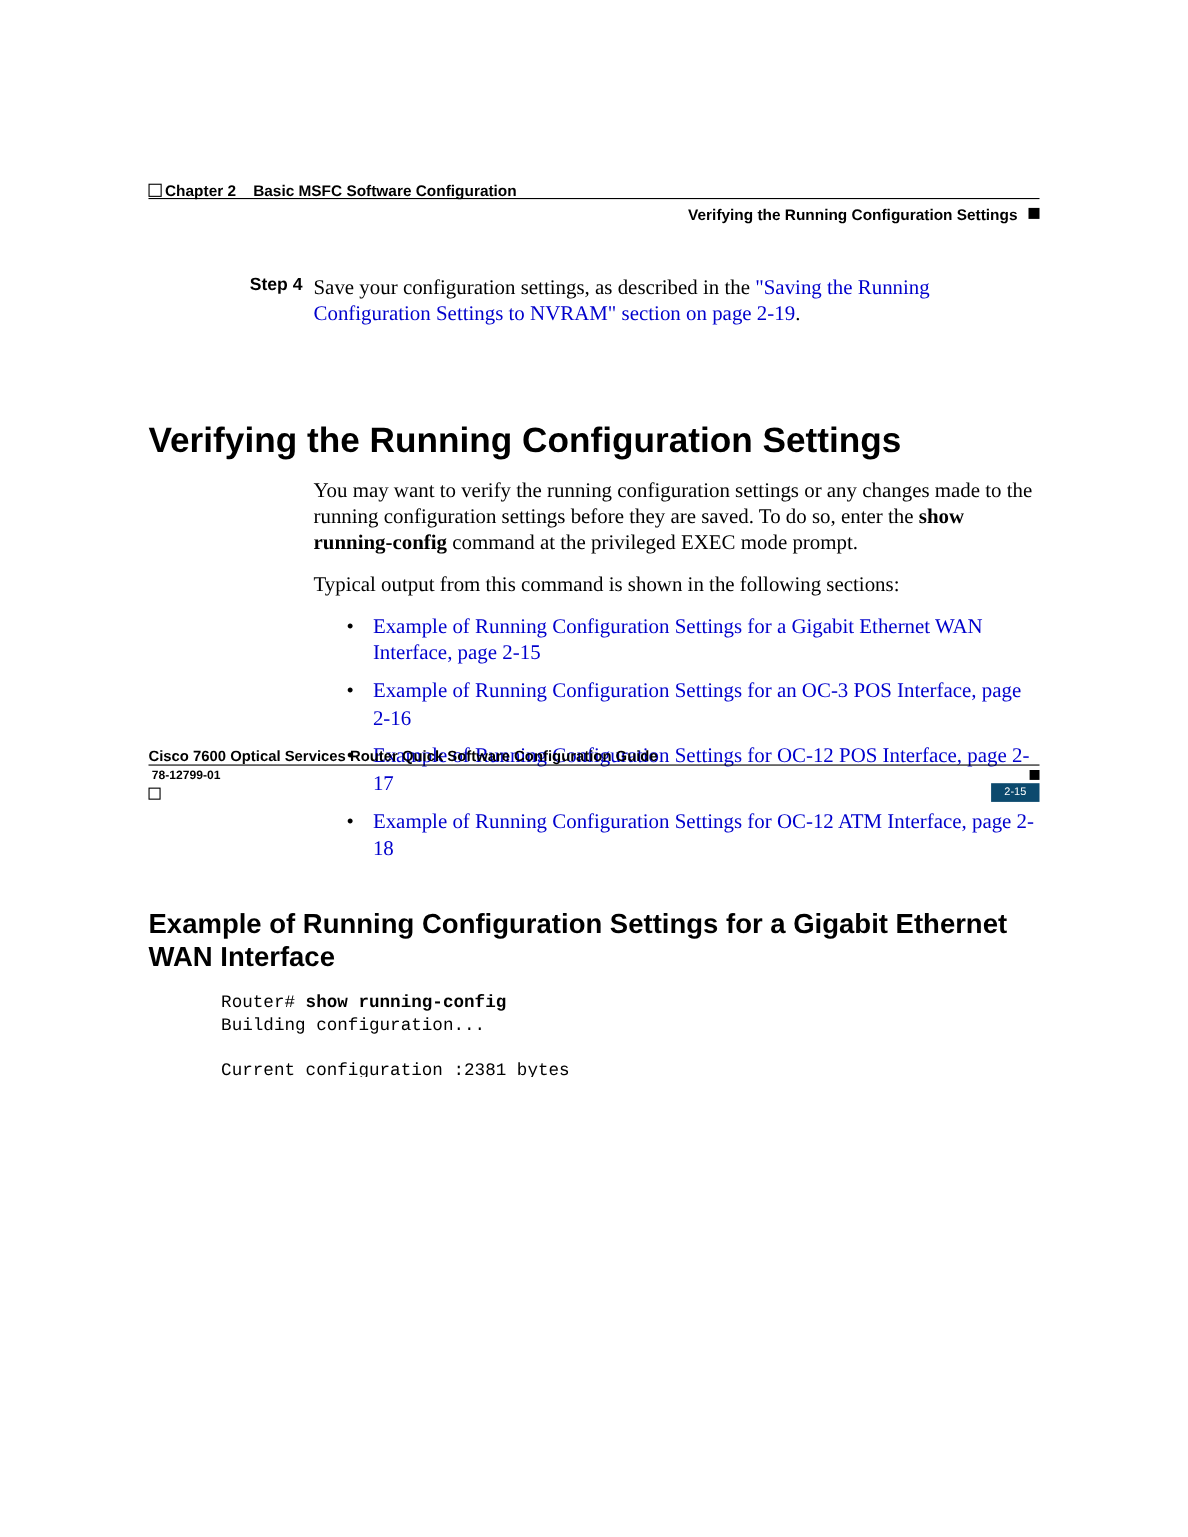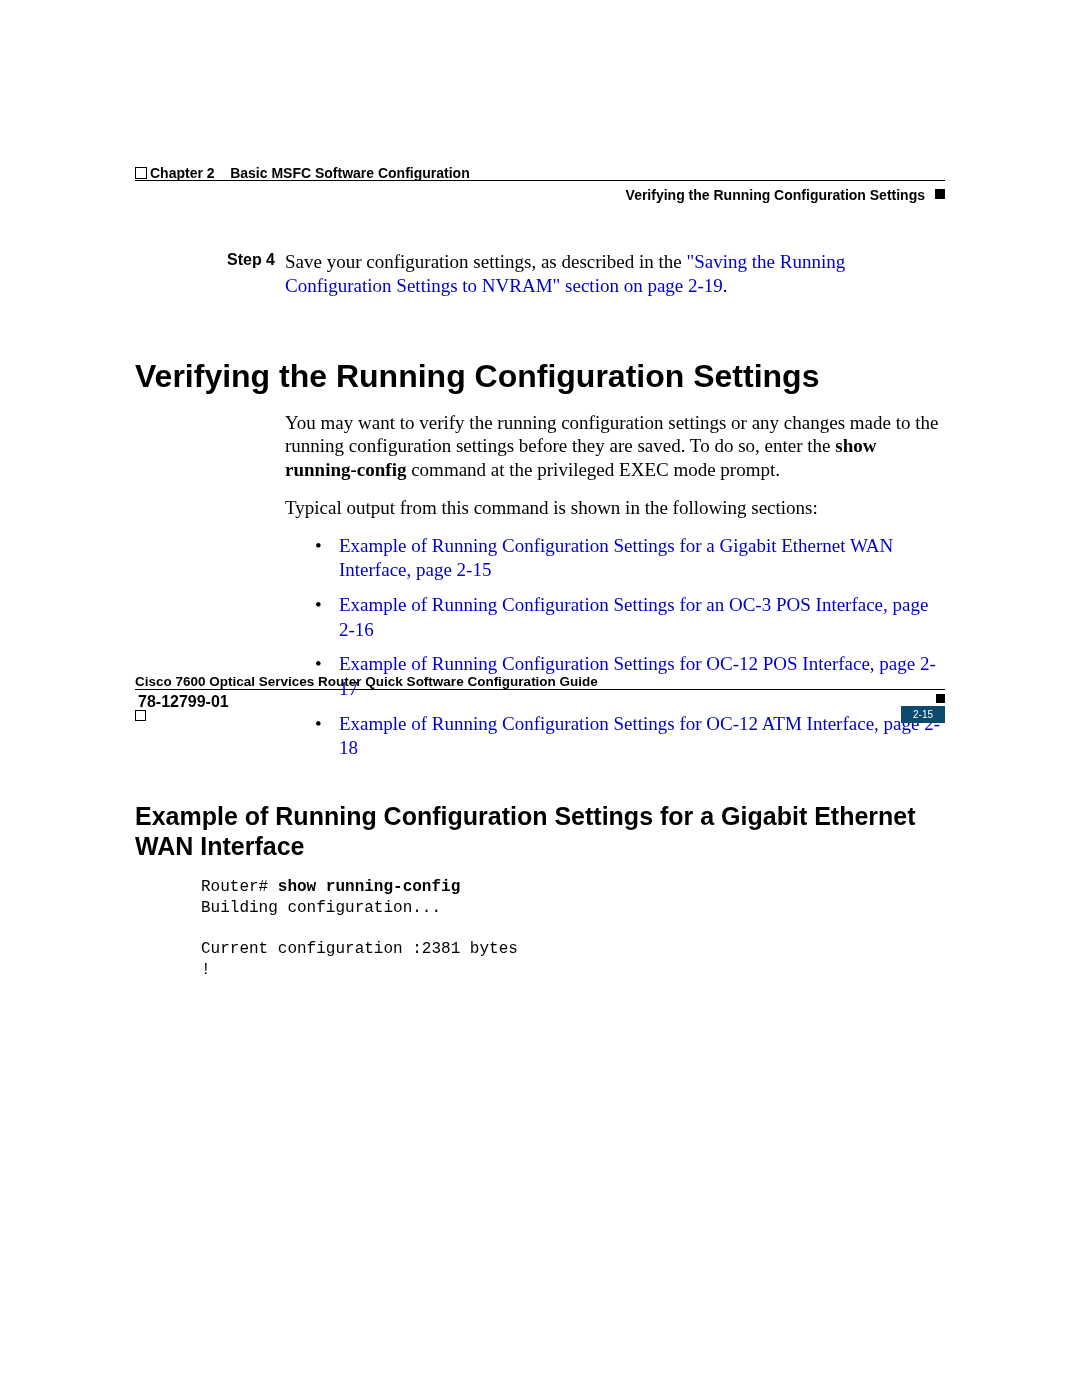--- a/index.html
+++ b/index.html
@@ -60,21 +60,21 @@
   
   .content {
     position: absolute;
     left: 135px;
     top: 250px;
     width: 810px;
   }
   .step-row {
     display: flex;
     margin-left: 92px;
-    margin-bottom: 60px;
+    margin-bottom: 84px;
   }
   .step-label {
     flex: 0 0 58px;
     font-family: Arial, Helvetica, sans-serif;
     font-weight: 700;
     font-size: 16px;
     padding-top: 1px;
   }
   .step-body {
     flex: 1;
@@ -149,21 +149,21 @@
     text-align: left;
     font-family: Arial, Helvetica, sans-serif;
     font-weight: 700;
     font-size: 13.5px;
     margin-top: -18px;
     padding-right: 3px;
   }
   .ftr-docnum {
     font-family: Arial, Helvetica, sans-serif;
     font-weight: 700;
-    font-size: 16px;
+    font-size: 11px;
     margin-top: 0;
     padding-left: 3px;
   }
   .ftr-right-box {
     position: absolute;
     right: 0;
     top: 2px;
     width: 9px;
     height: 9px;
     background: #000;

